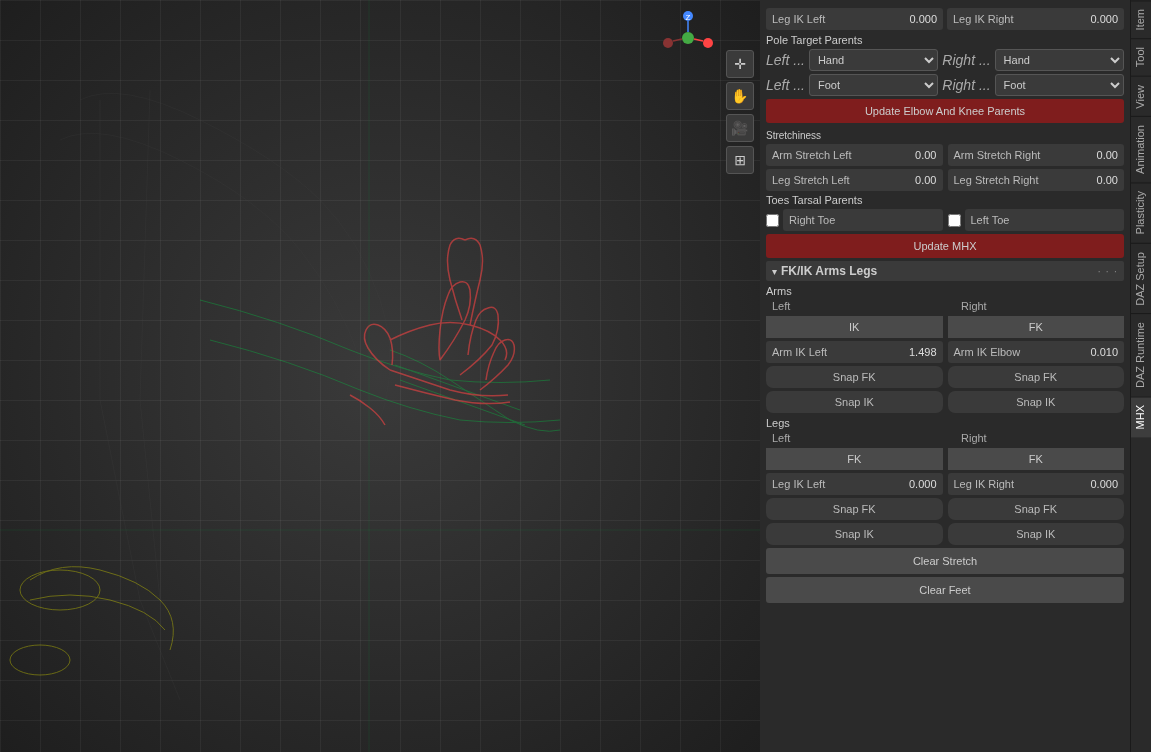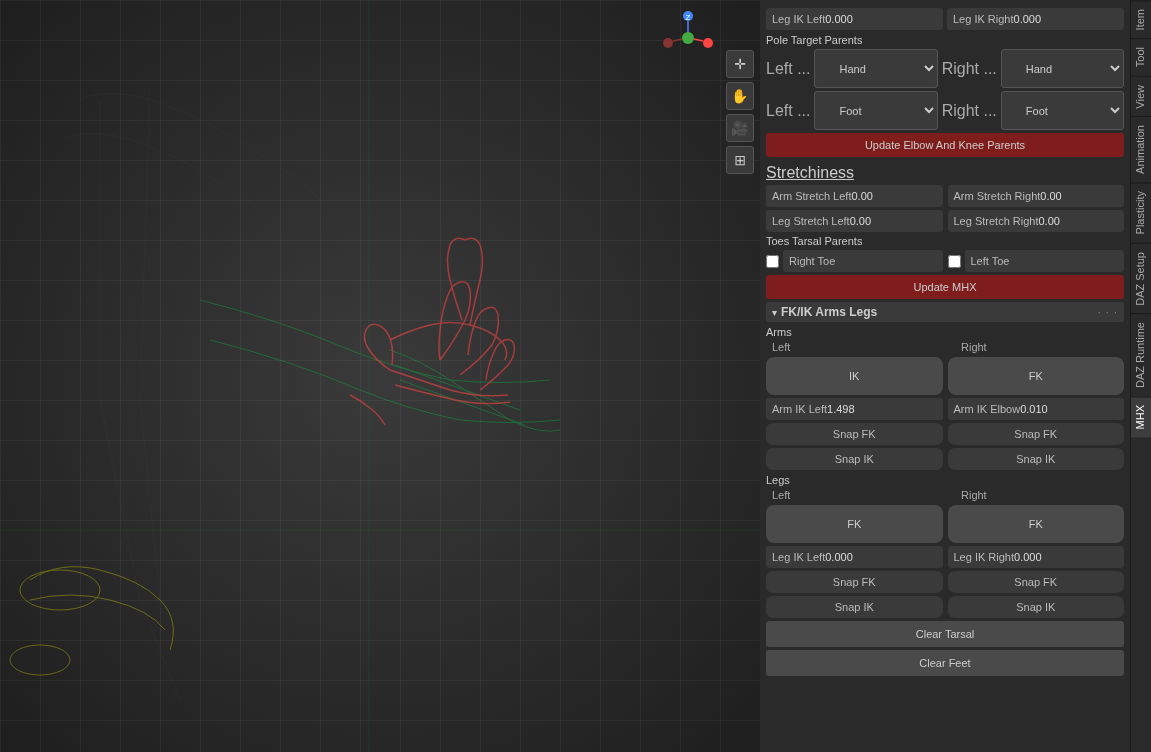--- a/index.html
+++ b/index.html
@@ -166,21 +166,21 @@
 
     
     .field-btn {
       background: #3a3a3a;
       border: none;
       border-radius: 3px;
       color: #ccc;
       padding: 3px 6px;
       display: flex;
       align-items: center;
-      justify-content: flex-start;
+      justify-content: space-between;
       cursor: pointer;
       font-size: 11px;
       width: 100%;
       height: 22px;
     }
     .field-btn .field-label { color: #bbb; }
     .field-btn .field-value { color: #ddd; }
 
     
     .full-btn {
@@ -207,24 +207,24 @@
     .lr-header {
       color: #aaa;
       font-size: 11px;
       padding: 1px 6px;
     }
 
     
     .mode-btn {
       background: #4a4a4a;
       border: none;
-      border-radius: 8px;
+      border-radius: 0;
       color: #ccc;
       width: 100%;
-      height: 38px;
+      height: 22px;
       cursor: pointer;
       font-size: 11px;
     }
 
     
     .snap-btn {
       background: #3a3a3a;
       border: none;
       border-radius: 7px;
       color: #bbb;
@@ -233,24 +233,24 @@
       cursor: pointer;
       font-size: 11px;
     }
 
     
     .dropdown {
       background: #3a3a3a;
       border: 1px solid #555;
       border-radius: 3px;
       color: #ccc;
-      padding: 2px 20px;
+      padding: 2px 4px;
       font-size: 11px;
       flex: 1;
-      height: 39px;
+      height: 22px;
       cursor: pointer;
     }
 
     
     .checkbox-field {
       display: flex;
       align-items: center;
       gap: 4px;
       flex: 1;
     }
@@ -275,29 +275,29 @@
     
     .top-row {
       display: grid;
       grid-template-columns: 1fr 1fr;
       gap: 4px;
       margin-bottom: 4px;
     }
 
     
     .stretch-label {
-      font-size: 16px;
+      font-size: 10px;
       color: #ccc;
       margin: 4px 0 3px 0;
-      text-decoration: underline;
     }
     .pole-side-label {
-      font-size: 16px;
+      font-size: 14px;
       color: #aaa;
       min-width: 36px;
+      font-style: italic;
     }
 
     
     #gizmo-svg {
       width: 60px;
       height: 60px;
     }
 
     
     .arm-leg-label {
@@ -568,21 +568,21 @@
     <div class="two-col">
       <button class="snap-btn">Snap FK</button>
       <button class="snap-btn">Snap FK</button>
     </div>
     <div class="two-col">
       <button class="snap-btn">Snap IK</button>
       <button class="snap-btn">Snap IK</button>
     </div>
 
     
-    <button class="clear-btn">Clear Tarsal</button>
+    <button class="clear-btn">Clear Stretch</button>
     <button class="clear-btn">Clear Feet</button>
 
   </div>
 
   <div id="side-tabs">
     <div class="side-tab">Item</div>
     <div class="side-tab">Tool</div>
     <div class="side-tab">View</div>
     <div class="side-tab">Animation</div>
     <div class="side-tab">Plasticity</div>

